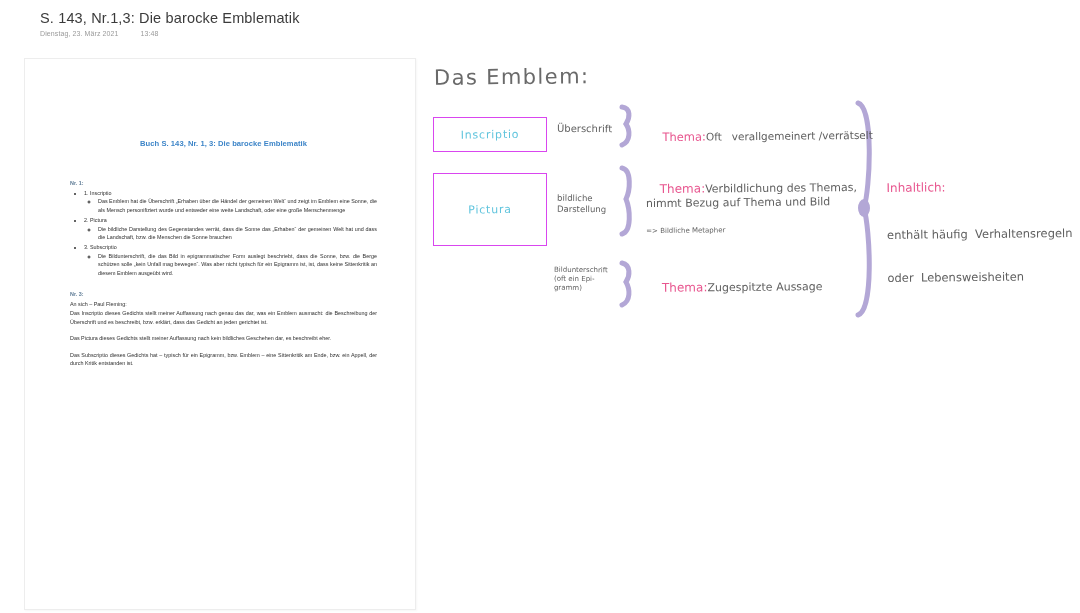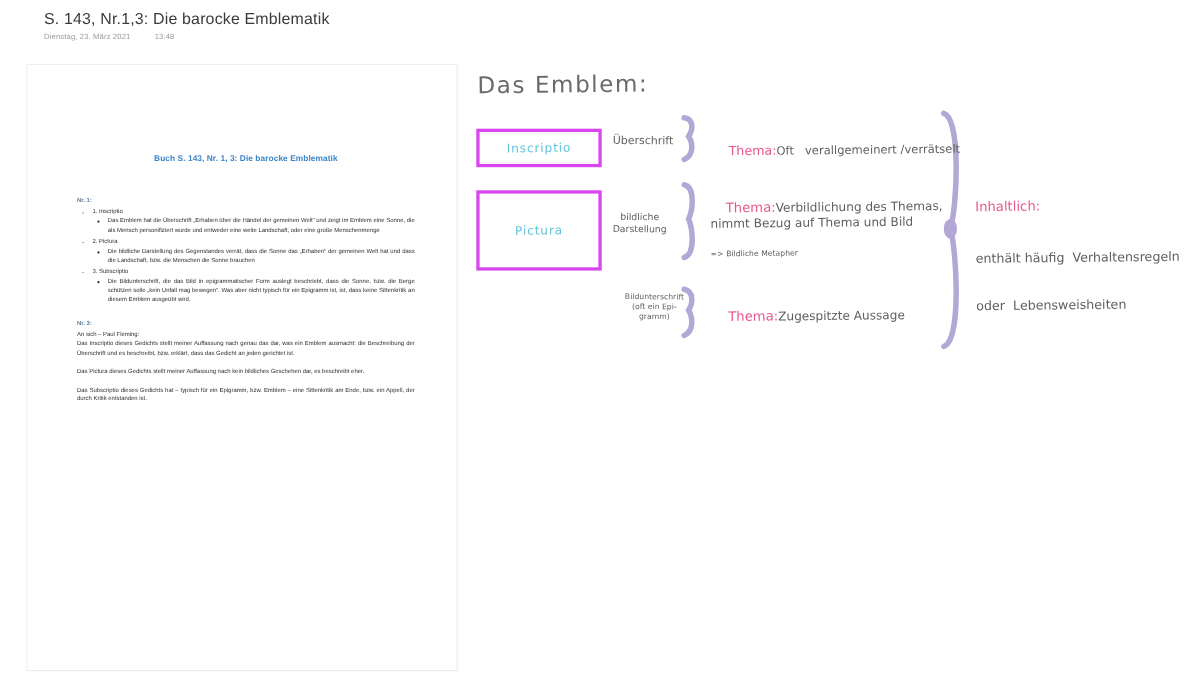--- a/index.html
+++ b/index.html
@@ -130,43 +130,43 @@
 
   #hw-heading {
     left: 14px; top: 32px;
     font-size: 21px;
     letter-spacing: 1.4px;
     color: #6a6a6a;
   }
 
   .hw-box {
     position: absolute;
-    border: 3px solid #d946ef;
+    border: 1px solid #d946ef;
     box-sizing: border-box;
     background: transparent;
   }
   .hw-box .box-label {
     position: absolute;
     left: 0; right: 0;
     top: 50%;
     transform: translateY(-52%) rotate(-0.8deg);
     text-align: center;
     font-family: "DejaVu Sans", sans-serif;
     font-size: 11px;
     color: #5fc4dd;
     letter-spacing: 0.8px;
   }
 
   #box-inscriptio  { left: 13px;  top: 85px;  width: 114px; height: 35px; }
   #box-pictura     { left: 13px;  top: 141px; width: 114px; height: 73px; }
   #box-subscriptio { left: 13px;  top: 231px; width: 114px; height: 37px; }
 
   #lbl-inscriptio-side  { left: 137px; top: 91px;  font-size: 10px; }
-  #lbl-pictura-side     { left: 137px; top: 161px; font-size: 8.5px; text-align: center; }
-  #lbl-subscriptio-side { left: 148px; top: 234px; font-size: 7px; text-align: center; }
+  #lbl-pictura-side     { left: 137px; top: 161px; font-size: 8.5px; }
+  #lbl-subscriptio-side { left: 134px; top: 234px; font-size: 7px; }
 
   #thema-1 { left: 229px; top: 84px;  font-size: 10.5px; }
   #thema-1 .k { font-size: 11.5px; }
 
   #thema-2 { left: 226px; top: 135px; font-size: 11px; }
   #thema-2 .k { font-size: 12px; }
   #thema-2 .arrow { font-size: 7px; display: block; margin-top: 3px; }
 
   #thema-3 { left: 228px; top: 234px; font-size: 11px; }
   #thema-3 .k { font-size: 12px; }

